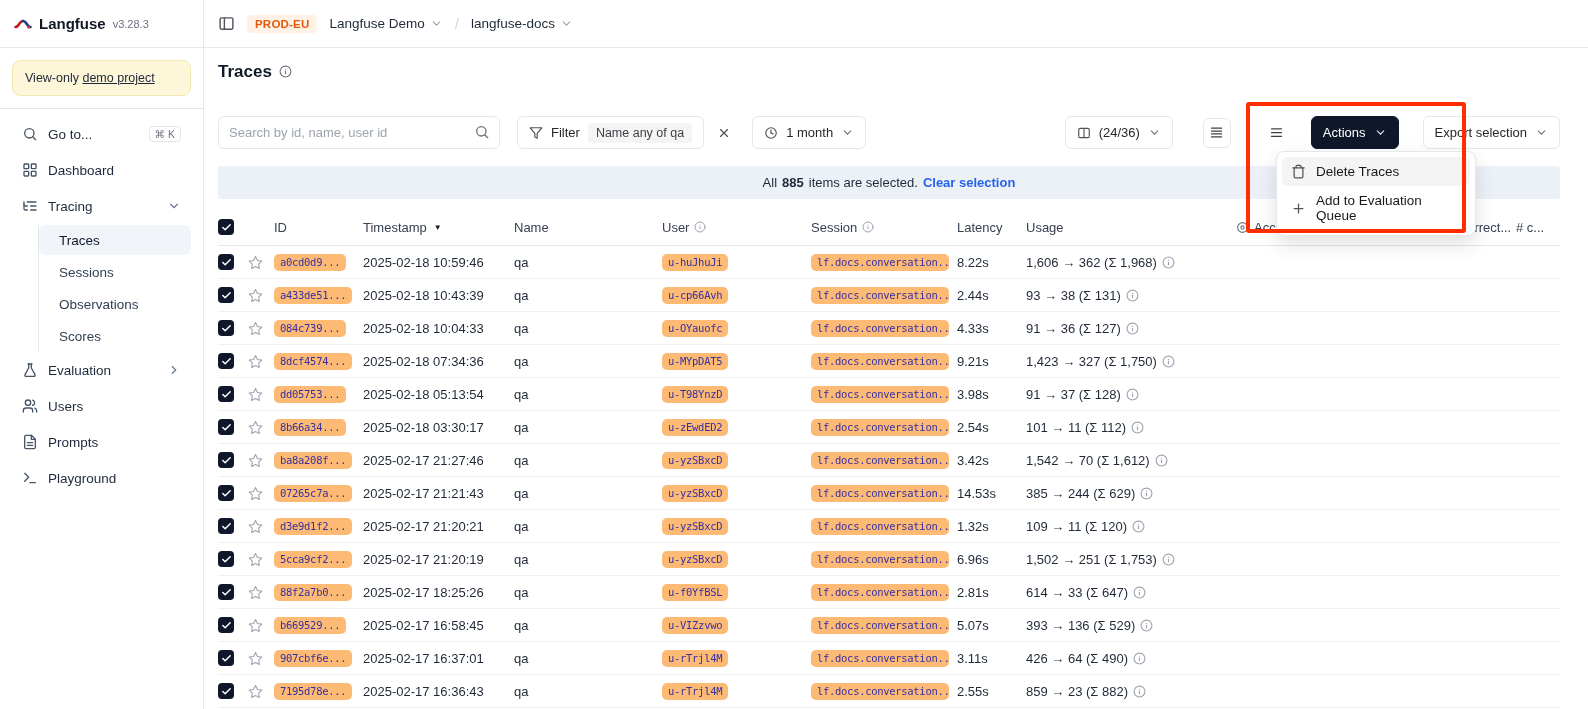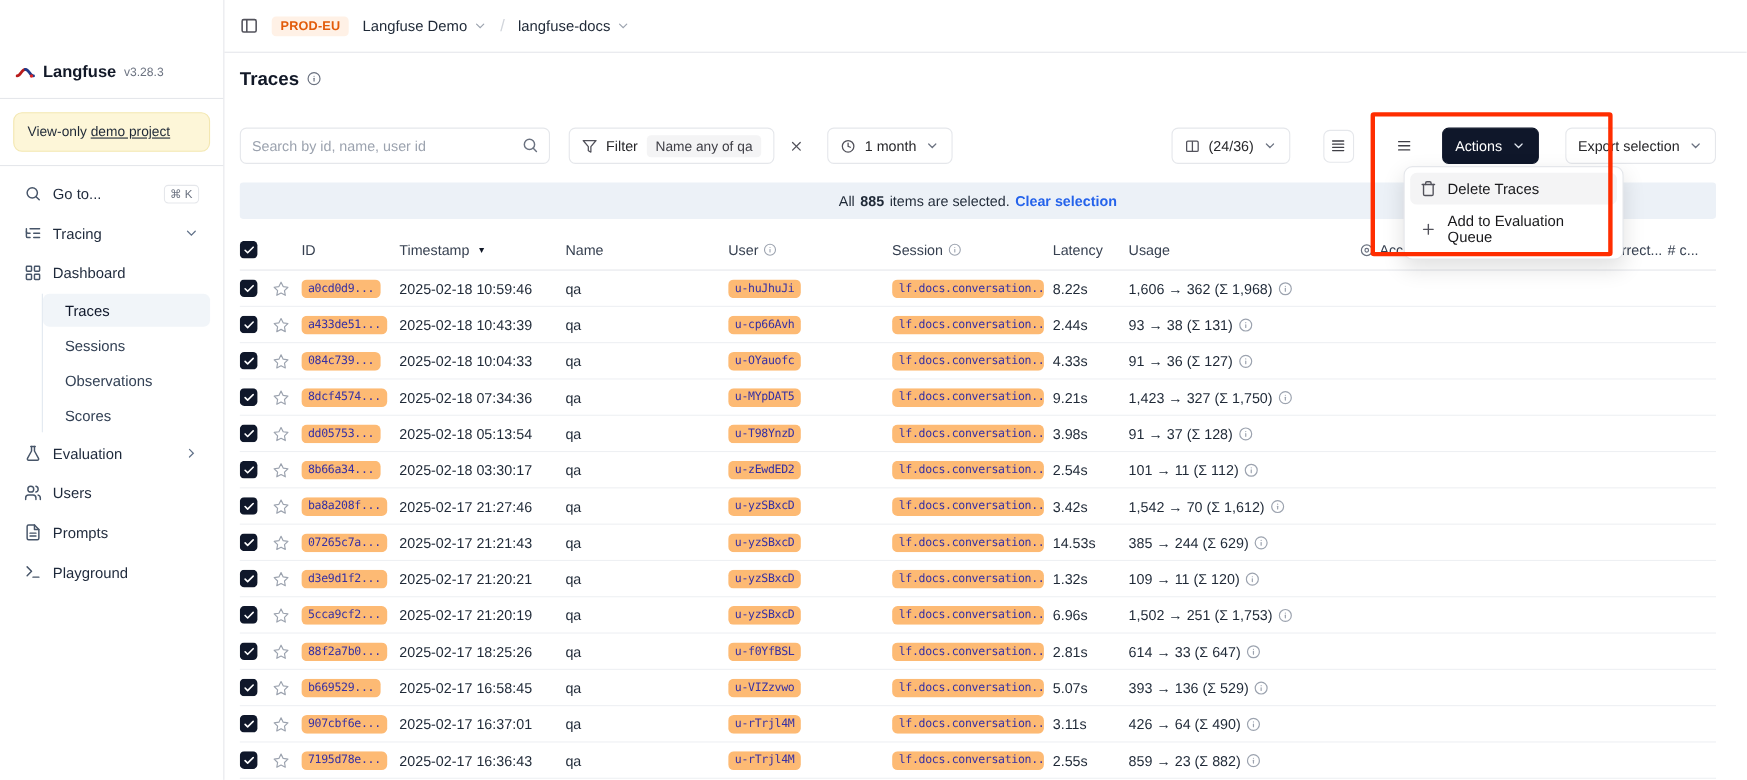--- a/index.html
+++ b/index.html
@@ -6,21 +6,21 @@
   html,body { width:1588px; height:709px; }
   body {
     font-family:"Liberation Sans", sans-serif;
     color:#0f172a; background:#fff; overflow:hidden; position:relative; font-size:14px;
   }
   svg { display:block; }
   .app { display:flex; height:100%; }
 
   
   .sidebar { width:204px; border-right:1px solid #e5e7eb; flex-shrink:0; background:#fff; }
-  .logo-row { height:48px; display:flex; align-items:center; gap:7px; padding:0 14px; border-bottom:1px solid #e5e7eb;margin-top:42px; }
+  .logo-row { height:48px; display:flex; align-items:center; gap:7px; padding:0 14px; border-bottom:1px solid #e5e7eb; }
   .logo-name { font-size:15px; font-weight:700; color:#111827; }
   .logo-version { font-size:11px; color:#6b7280; }
   .banner-section { padding:12px; border-bottom:1px solid #e5e7eb; }
   .viewonly-banner { background:#fdf6d8; border:1px solid #f3e7b1; border-radius:8px; padding:10px 12px; font-size:12.5px; color:#1f2937; }
   .viewonly-banner a { color:#1f2937; text-decoration:underline; cursor:pointer; }
   .nav { padding:8px 12px; }
   .nav-item { display:flex; align-items:center; gap:10px; height:34px; padding:0 10px; border-radius:6px; font-size:13.5px; color:#1e293b; cursor:pointer; margin-bottom:2px; }
   .nav-item .nicon { width:16px; height:16px; color:#475569; flex-shrink:0; }
   .nav-item .chev { margin-left:auto; width:14px; height:14px; color:#64748b; }
   .kbd { margin-left:auto; border:1px solid #e5e7eb; border-radius:4px; font-size:10.5px; color:#6b7280; padding:1px 5px; background:#fff; }
@@ -126,46 +126,46 @@
               <circle cx="11" cy="11" r="7"></circle>
               <line x1="20.5" y1="20.5" x2="16.2" y2="16.2"></line>
             </svg>
         </span>
         <span>Go to...</span>
         <span class="kbd">⌘ K</span>
       </div>
 
       <div class="nav-item">
         <span class="nicon">
+          <svg viewBox="0 0 24 24" fill="none" stroke="currentColor" stroke-width="2">
+              <rect x="3" y="3" width="7" height="7" rx="1"></rect>
+              <rect x="14" y="3" width="7" height="7" rx="1"></rect>
+              <rect x="3" y="14" width="7" height="7" rx="1"></rect>
+              <rect x="14" y="14" width="7" height="7" rx="1"></rect>
+            </svg>
+        </span>
+        <span>Dashboard</span>
+      </div>
+
+      <div class="nav-item">
+        <span class="nicon">
           <svg viewBox="0 0 24 24" fill="none" stroke="currentColor" stroke-width="2" stroke-linecap="round">
               <path d="M21 12h-8"></path>
               <path d="M21 6H8"></path>
               <path d="M21 18h-8"></path>
               <path d="M3 6v4c0 1.1.9 2 2 2h3"></path>
               <path d="M3 10v6c0 1.1.9 2 2 2h3"></path>
             </svg>
         </span>
         <span>Tracing</span>
         <span class="chev">
           <svg viewBox="0 0 24 24" fill="none" stroke="currentColor" stroke-width="2" stroke-linecap="round">
               <polyline points="6 9 12 15 18 9"></polyline>
             </svg>
         </span>
-      </div>
-
-      <div class="nav-item">
-        <span class="nicon">
-          <svg viewBox="0 0 24 24" fill="none" stroke="currentColor" stroke-width="2">
-              <rect x="3" y="3" width="7" height="7" rx="1"></rect>
-              <rect x="14" y="3" width="7" height="7" rx="1"></rect>
-              <rect x="3" y="14" width="7" height="7" rx="1"></rect>
-              <rect x="14" y="14" width="7" height="7" rx="1"></rect>
-            </svg>
-        </span>
-        <span>Dashboard</span>
       </div>
 
       <div class="subnav">
         <div class="nav-item active">
           <span>Traces</span>
         </div>
         <div class="nav-item">
           <span>Sessions</span>
         </div>
         <div class="nav-item">

